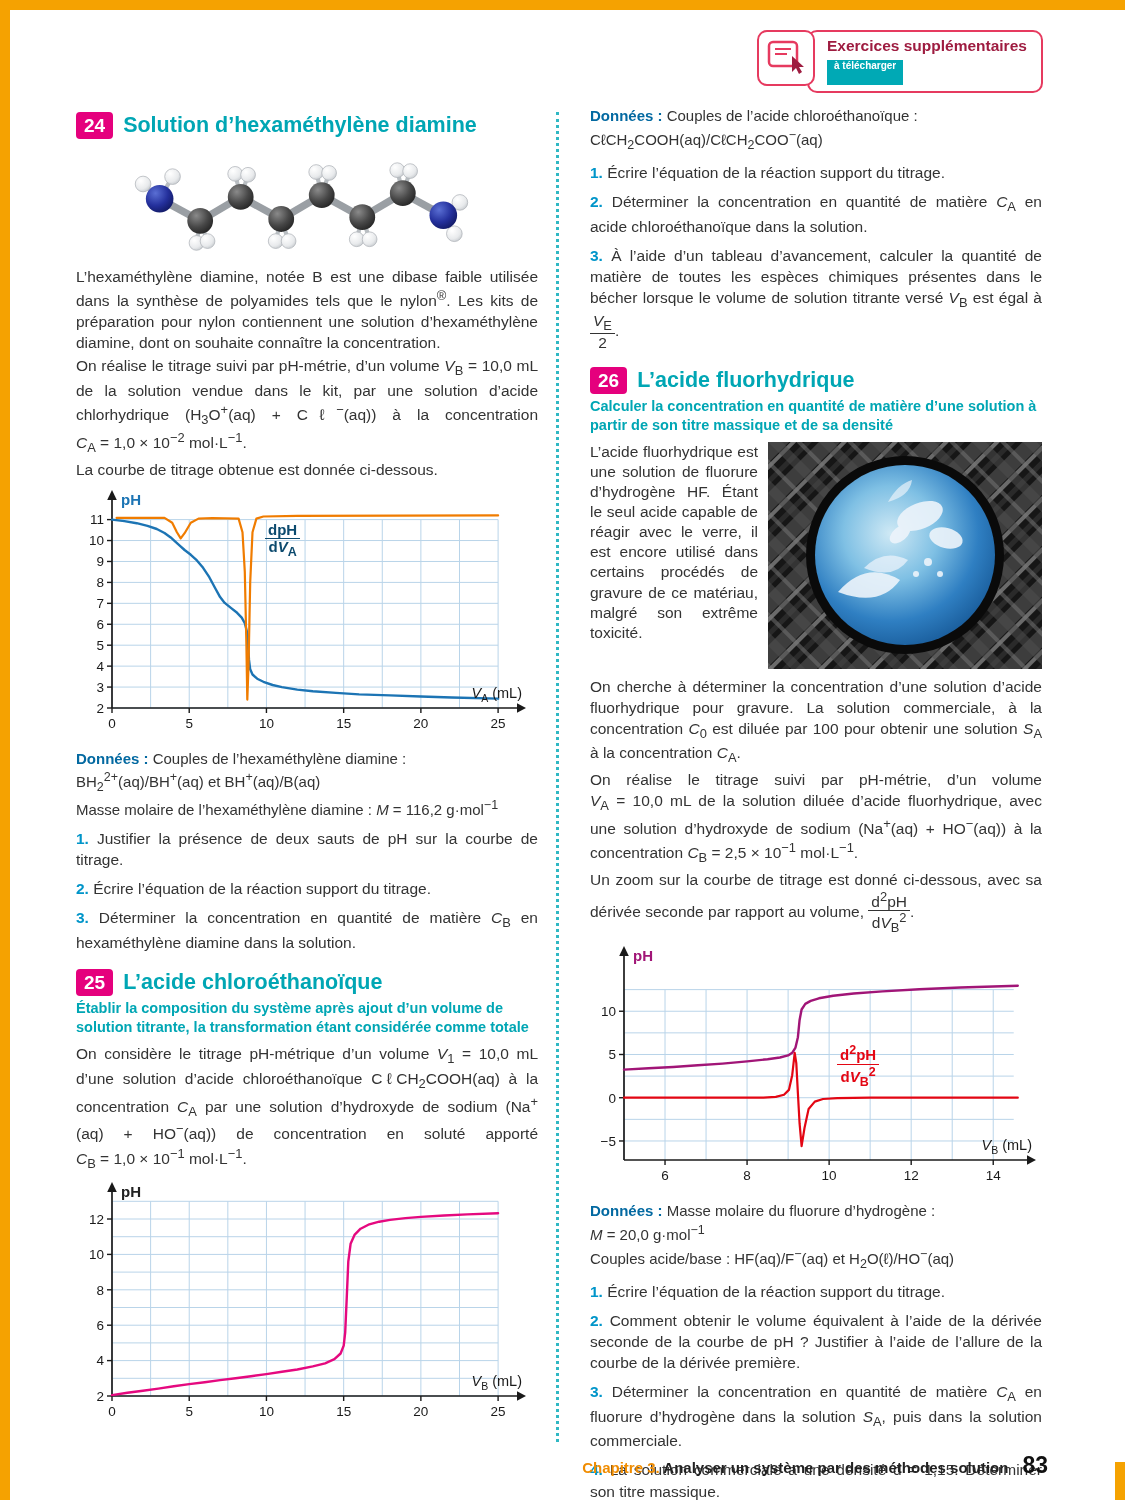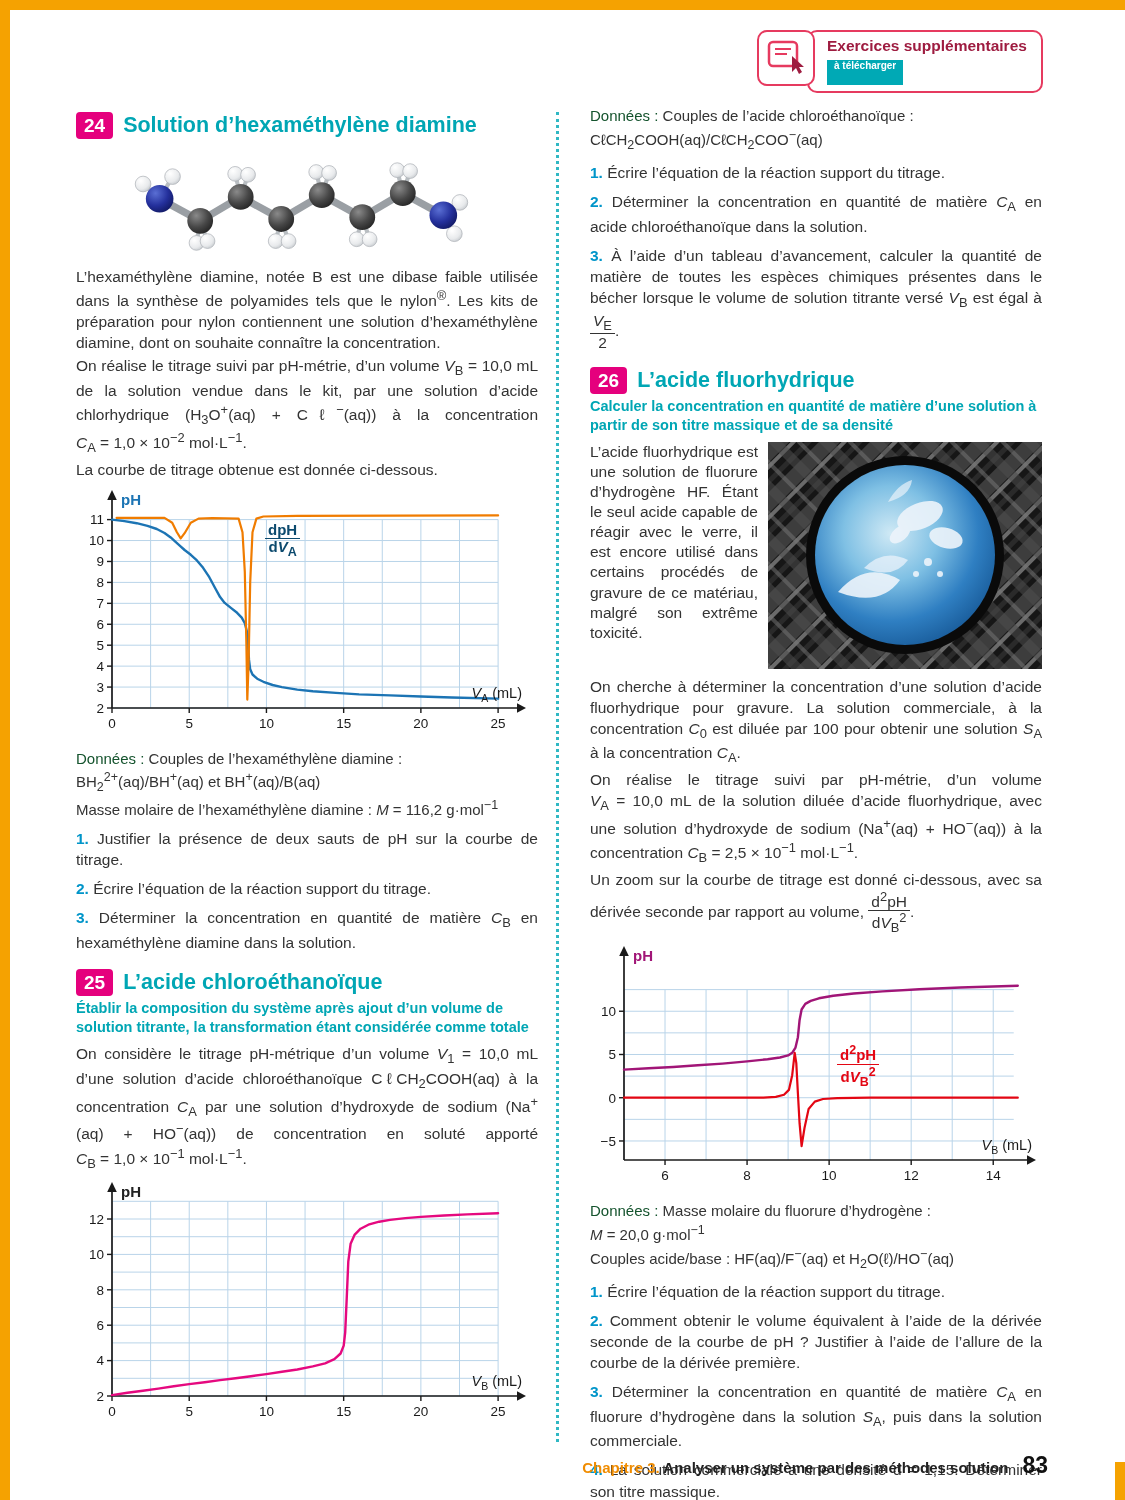--- a/index.html
+++ b/index.html
@@ -21,21 +21,21 @@
   .badge-l2{display:inline-block;background:#00a9b5;color:#fff;font-weight:bold;font-size:10px;padding:0 7px 14px;margin-top:2px;}
 
   
   .ex-header{display:flex;align-items:center;gap:10px;margin-bottom:2px;}
   .ex-block{margin-top:16px;}
   .ex-num{background:#e5007d;color:#fff;font-weight:bold;font-size:19px;padding:4px 8px;border-radius:4px;line-height:1;}
   .ex-title{color:#00a6b4;font-size:21.5px;font-weight:bold;}
   .subtitle{color:#00a6b4;font-weight:bold;font-size:14.5px;line-height:1.28;margin:3px 0 7px;}
   .body-p{font-size:15.5px;line-height:1.36;text-align:justify;margin-bottom:2px;}
   .donnees{font-size:15px;line-height:1.38;margin:7px 0;}
-  .dlabel{font-weight:normal;color:#14532d;}
+  .dlabel{font-weight:bold;color:#0369a1;}
   .question{font-size:15.5px;line-height:1.36;text-align:justify;margin:8px 0;}
   .qnum{color:#0095c9;font-weight:bold;}
   .molecule{width:350px;margin:10px auto 8px;}
   .molecule svg{display:block;width:100%;}
 
   
   .chart{position:relative;margin:8px 0 4px;}
   .anno{position:absolute;font-weight:bold;font-size:15px;line-height:1.1;}
   .anno-o{color:#0c4a6e;left:189px;top:34px;}
   .anno-r{color:#e30613;left:247px;top:99px;}

